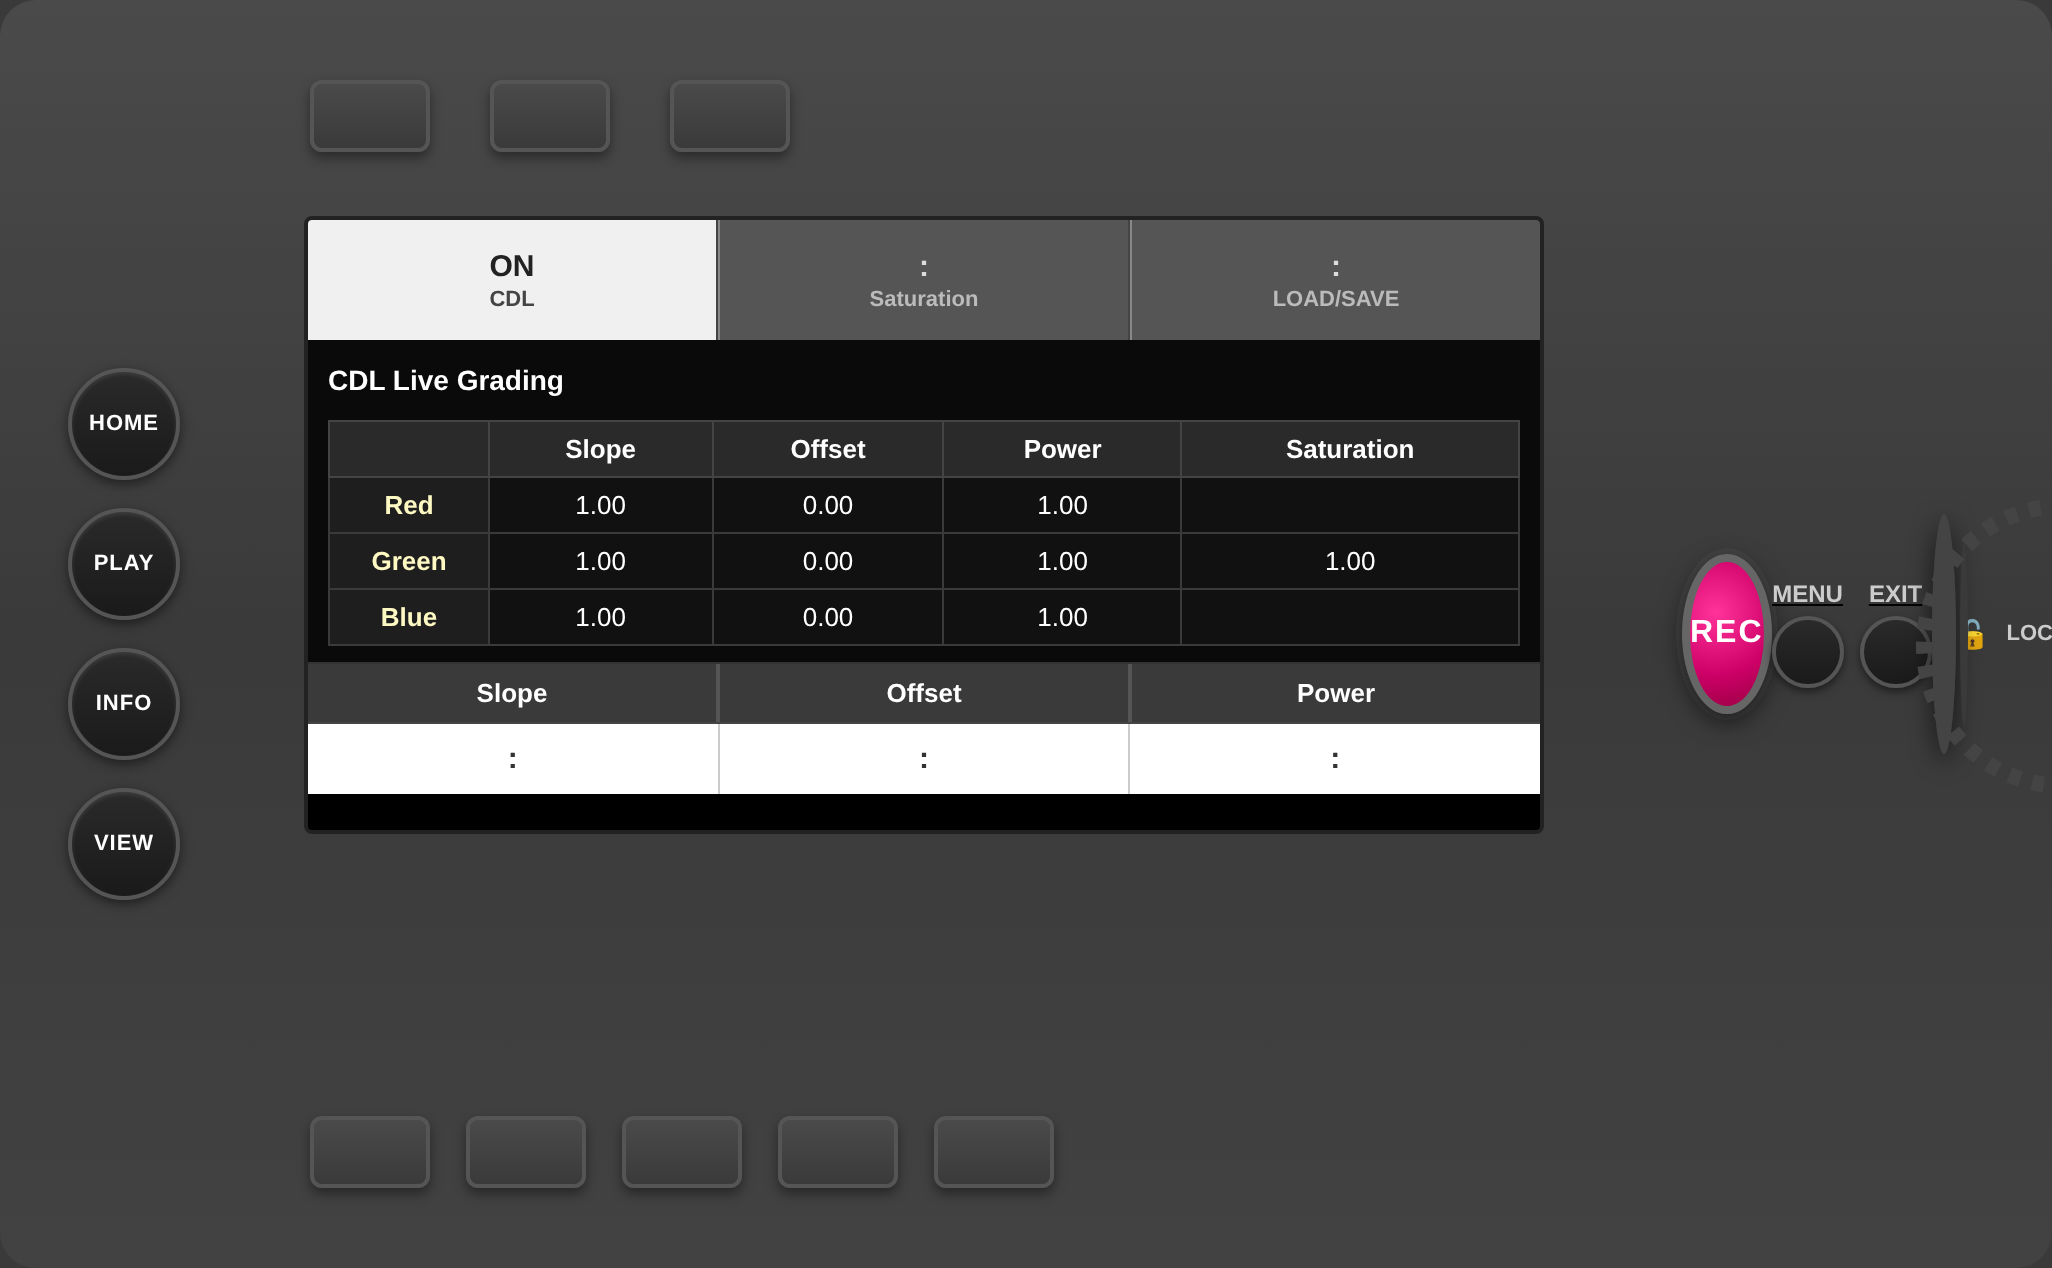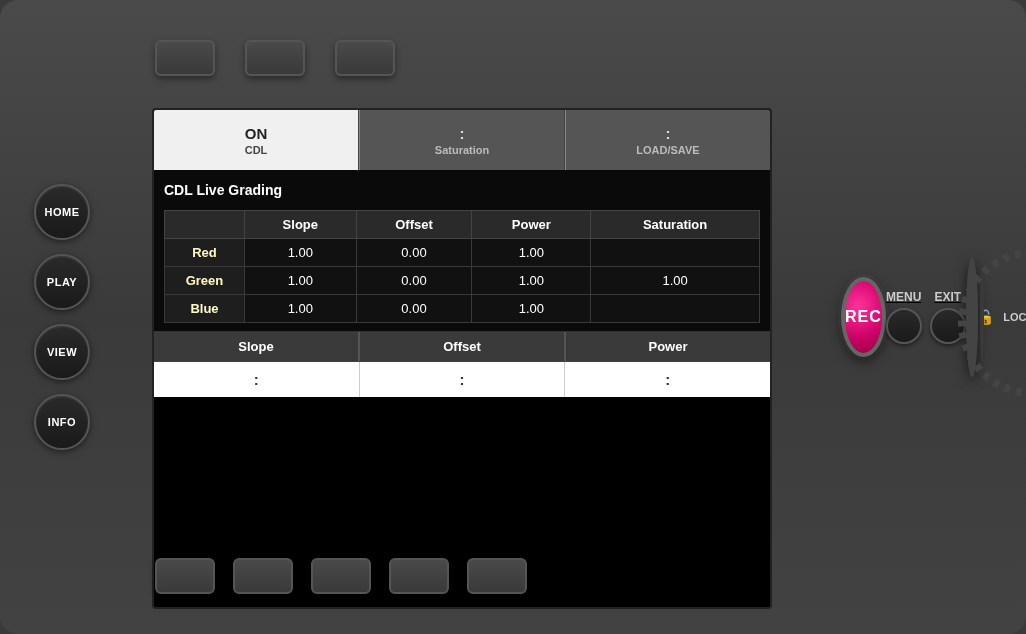--- a/index.html
+++ b/index.html
@@ -89,21 +89,21 @@
       box-shadow: 0 3px 6px rgba(0,0,0,0.4);
       cursor: pointer;
     }
 
     
     .main-screen {
       position: absolute;
       left: 152px;
       top: 108px;
       width: 620px;
-      height: 501px;
+      height: 309px;
       background: #000;
       border-radius: 4px;
       overflow: hidden;
       border: 2px solid #222;
     }
 
     
     .screen-header {
       display: flex;
       height: 60px;
@@ -359,24 +359,24 @@
 <div class="device-body">
 
   <div class="left-panel">
     <div class="circle-btn">
       <span>HOME</span>
     </div>
     <div class="circle-btn">
       <span>PLAY</span>
     </div>
     <div class="circle-btn">
+      <span>INFO</span>
+    </div>
+    <div class="circle-btn">
       <span>VIEW</span>
-    </div>
-    <div class="circle-btn">
-      <span>INFO</span>
     </div>
   </div>
 
   <div class="top-buttons">
     <div class="rect-btn"></div>
     <div class="rect-btn"></div>
     <div class="rect-btn"></div>
   </div>
 
   <div class="main-screen">

